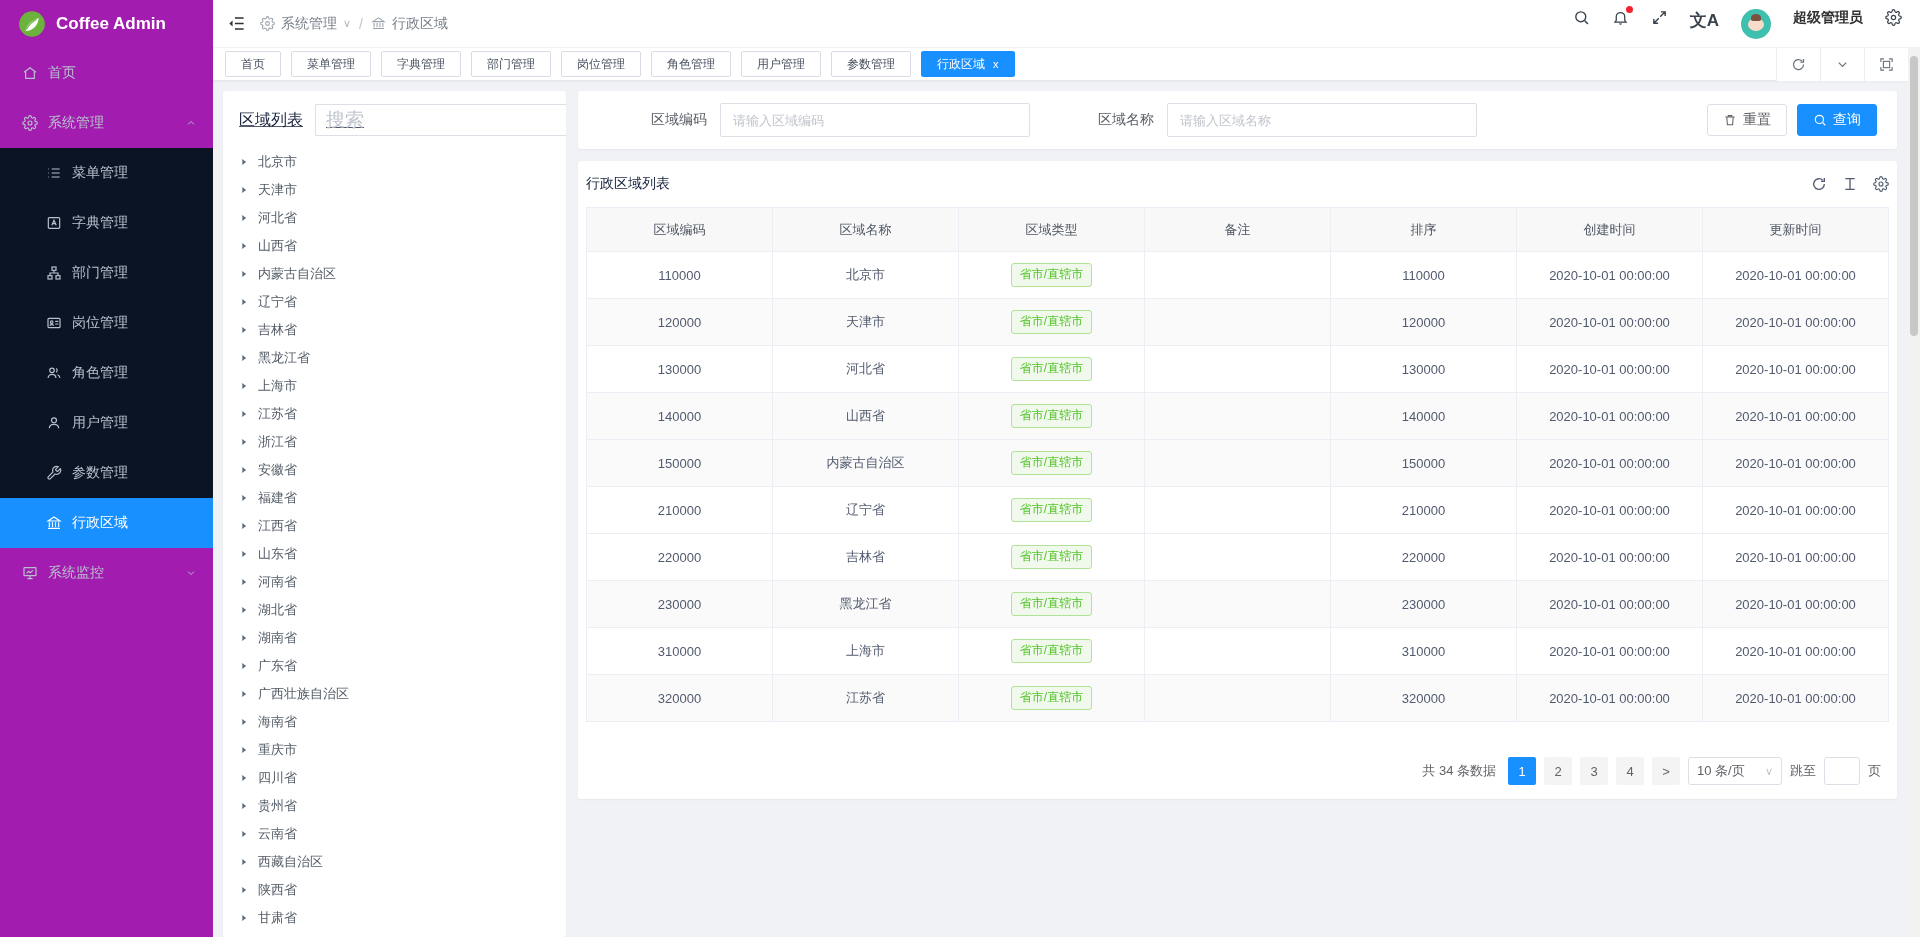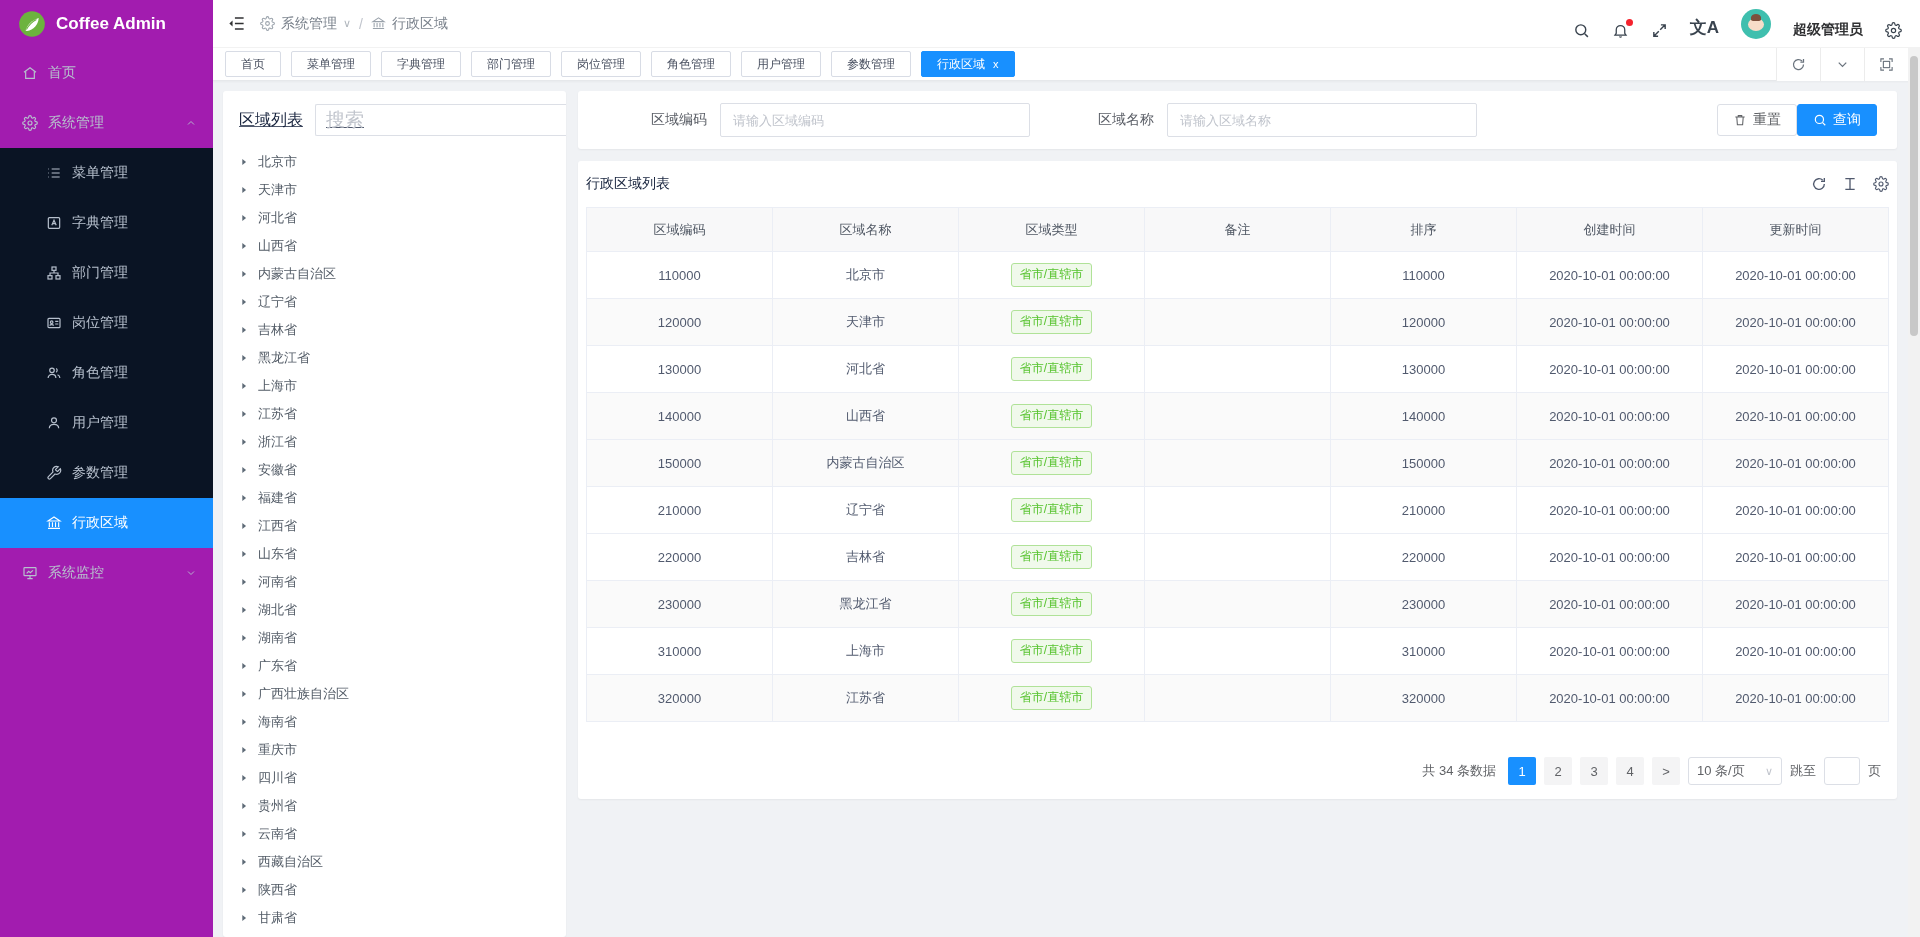--- a/index.html
+++ b/index.html
@@ -24,21 +24,21 @@
   
   .main { flex:1; display:flex; flex-direction:column; height:100%; min-width:0; }
   .topbar { height:48px; background:#fff; display:flex; align-items:center; justify-content:space-between; padding:0 18px 0 14px; border-bottom:1px solid #f2f2f2; flex:none; }
   .topbar-left { display:flex; align-items:center; gap:14px; color:#6b7480; }
   .collapse-btn { font-size:19px; color:#303133; cursor:pointer; }
   .breadcrumb { display:flex; align-items:center; gap:8px; font-size:14px; color:#7a828c; }
   .breadcrumb .icon { font-size:15px; color:#9aa2ab; }
   .crumb { display:flex; align-items:center; gap:6px; cursor:pointer; }
   .crumb-sep { color:#c0c4cc; }
   .crumb .dd { font-size:11px; color:#b0b6bd; }
-  .topbar-right { display:flex; align-items:flex-end; gap:22px; }
+  .topbar-right { display:flex; align-items:flex-start; gap:22px; }
   .topbar-right .tool { font-size:17px; color:#39434e; cursor:pointer; position:relative; }
   .badge-dot { position:absolute; top:-3px; right:-4px; width:7px; height:7px; border-radius:50%; background:#f5222d; }
   .trans-glyph { font-size:15px; font-weight:bold; }
   .avatar { width:30px; height:30px; border-radius:50%; background:#3fbfae; position:relative; overflow:hidden; cursor:pointer; flex:none; }
   .avatar::after { content:""; position:absolute; left:7px; top:9px; width:16px; height:13px; background:#f7ddc9; border-radius:50%; }
   .avatar::before { content:""; position:absolute; left:10px; top:5px; width:10px; height:7px; background:#7c503c; border-radius:50% 50% 20% 20%; z-index:1; }
   .user-name { font-size:14px; color:#303133; cursor:pointer;font-weight:bold; }
 
   
   .tabbar { height:33px; background:#fff; display:flex; align-items:center; padding-left:12px; border-bottom:1px solid #e6e8eb; box-shadow:0 1px 2px rgba(0,0,0,.04); position:relative; flex:none; }
@@ -65,21 +65,21 @@
   .tree-item { height:28px; display:flex; align-items:center; padding-left:16px; color:#525b66; font-size:13px; cursor:pointer; }
   .tree-item .caret { font-size:10px; color:#5f6b77; margin-right:9px; }
 
   .right-col { flex:1; display:flex; flex-direction:column; min-width:0; }
   .filter-card { height:58px; display:flex; align-items:center; padding:0 20px 0 73px; flex:none; }
   .f-label { font-size:14px; color:#5a5e66; margin-right:13px; white-space:nowrap; }
   .f-input { width:310px; height:34px; border:1px solid #dcdfe6; border-radius:2px; padding:7px 12px; font-size:13px; color:#606266; outline:none; }
   .f-input::placeholder { color:#c0c4cc; }
   .f-group2 { margin-left:68px; display:flex; align-items:center; }
   .f-group1 { display:flex; align-items:center; }
-  .f-buttons { margin-left:auto; display:flex; align-items:center; }
+  .f-buttons { margin-left:auto; display:flex; align-items:center; gap:10px; }
   .btn { height:32px; display:inline-flex; align-items:center; gap:6px; padding:0 15px; border-radius:3px; font-size:14px; cursor:pointer; border:1px solid #dcdfe6; background:#fff; color:#606266; }
   .btn .icon { font-size:14px; }
   .btn.primary { background:#1890ff; border-color:#1890ff; color:#fff; }
 
   .table-card { margin-top:12px; height:638px; flex:none; position:relative; padding:0 8px; }
   .table-head { height:46px; display:flex; align-items:center; justify-content:space-between; }
   .table-title { font-size:14px; color:#17233d; }
   .table-tools { display:flex; align-items:center; gap:15px; color:#515a6e; font-size:16px; }
   .table-tools .icon { cursor:pointer; }
 

